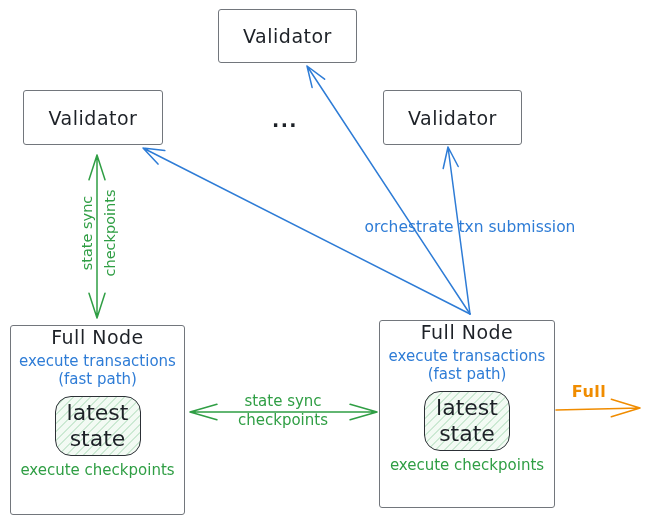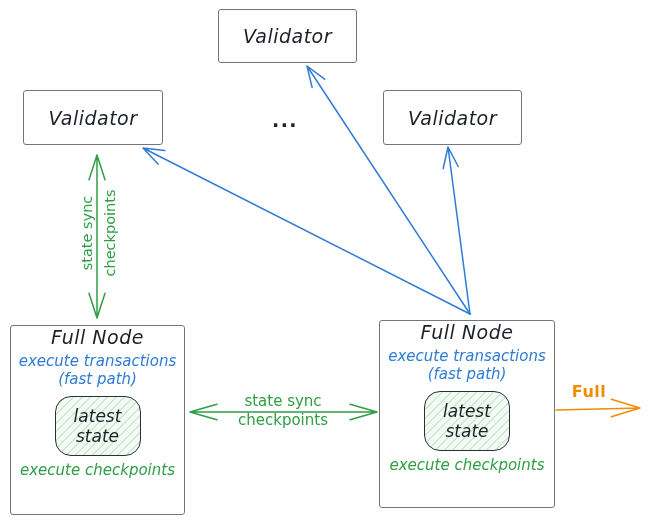--- a/index.html
+++ b/index.html
@@ -28,21 +28,20 @@
   .blue-stroke   { stroke: var(--blue); }
   .green-stroke  { stroke: var(--green); }
   .orange-stroke { stroke: var(--orange); }
 
   .box {
     position: absolute;
     background: #ffffff;
     border: 1.6px solid var(--border);
     border-radius: 3px;
     box-sizing: border-box;
-    font-style: italic;
   }
   .validator {
     display: flex;
     align-items: center;
     justify-content: center;
     font-size: 19px;
     letter-spacing: 0.5px;
     color: var(--ink);
   }
   .fullnode {
@@ -67,21 +66,21 @@
     border-radius: 16px;
     box-sizing: border-box;
     background:
       repeating-linear-gradient(135deg,
         rgba(72, 176, 98, 0.28) 0px, rgba(72, 176, 98, 0.28) 1.4px,
         rgba(242, 250, 243, 0.95) 1.4px, rgba(242, 250, 243, 0.95) 6px);
     display: flex;
     flex-direction: column;
     align-items: center;
     justify-content: center;
-    font-size: 17px;
+    font-size: 22px;
     line-height: 1.2;
     color: var(--ink);
   }
   .fullnode .checkpoints { margin-top: 5px; }
 
   .edge-label {
     position: absolute;
     transform: translate(-50%, -50%);
     text-align: center;
     white-space: nowrap;
@@ -189,16 +188,17 @@
   <div class="edge-label label-sync-vertical">
     <div>state sync</div>
     <div>checkpoints</div>
   </div>
 
   <div class="edge-label label-sync-horizontal">
     <div>state sync</div>
     <div>checkpoints</div>
   </div>
 
+  <div class="edge-label label-orchestrate">orchestrate txn submission</div>
 
   <div class="edge-label label-rpcs">Full</div>
 
 </div>
 
 </body></html>

